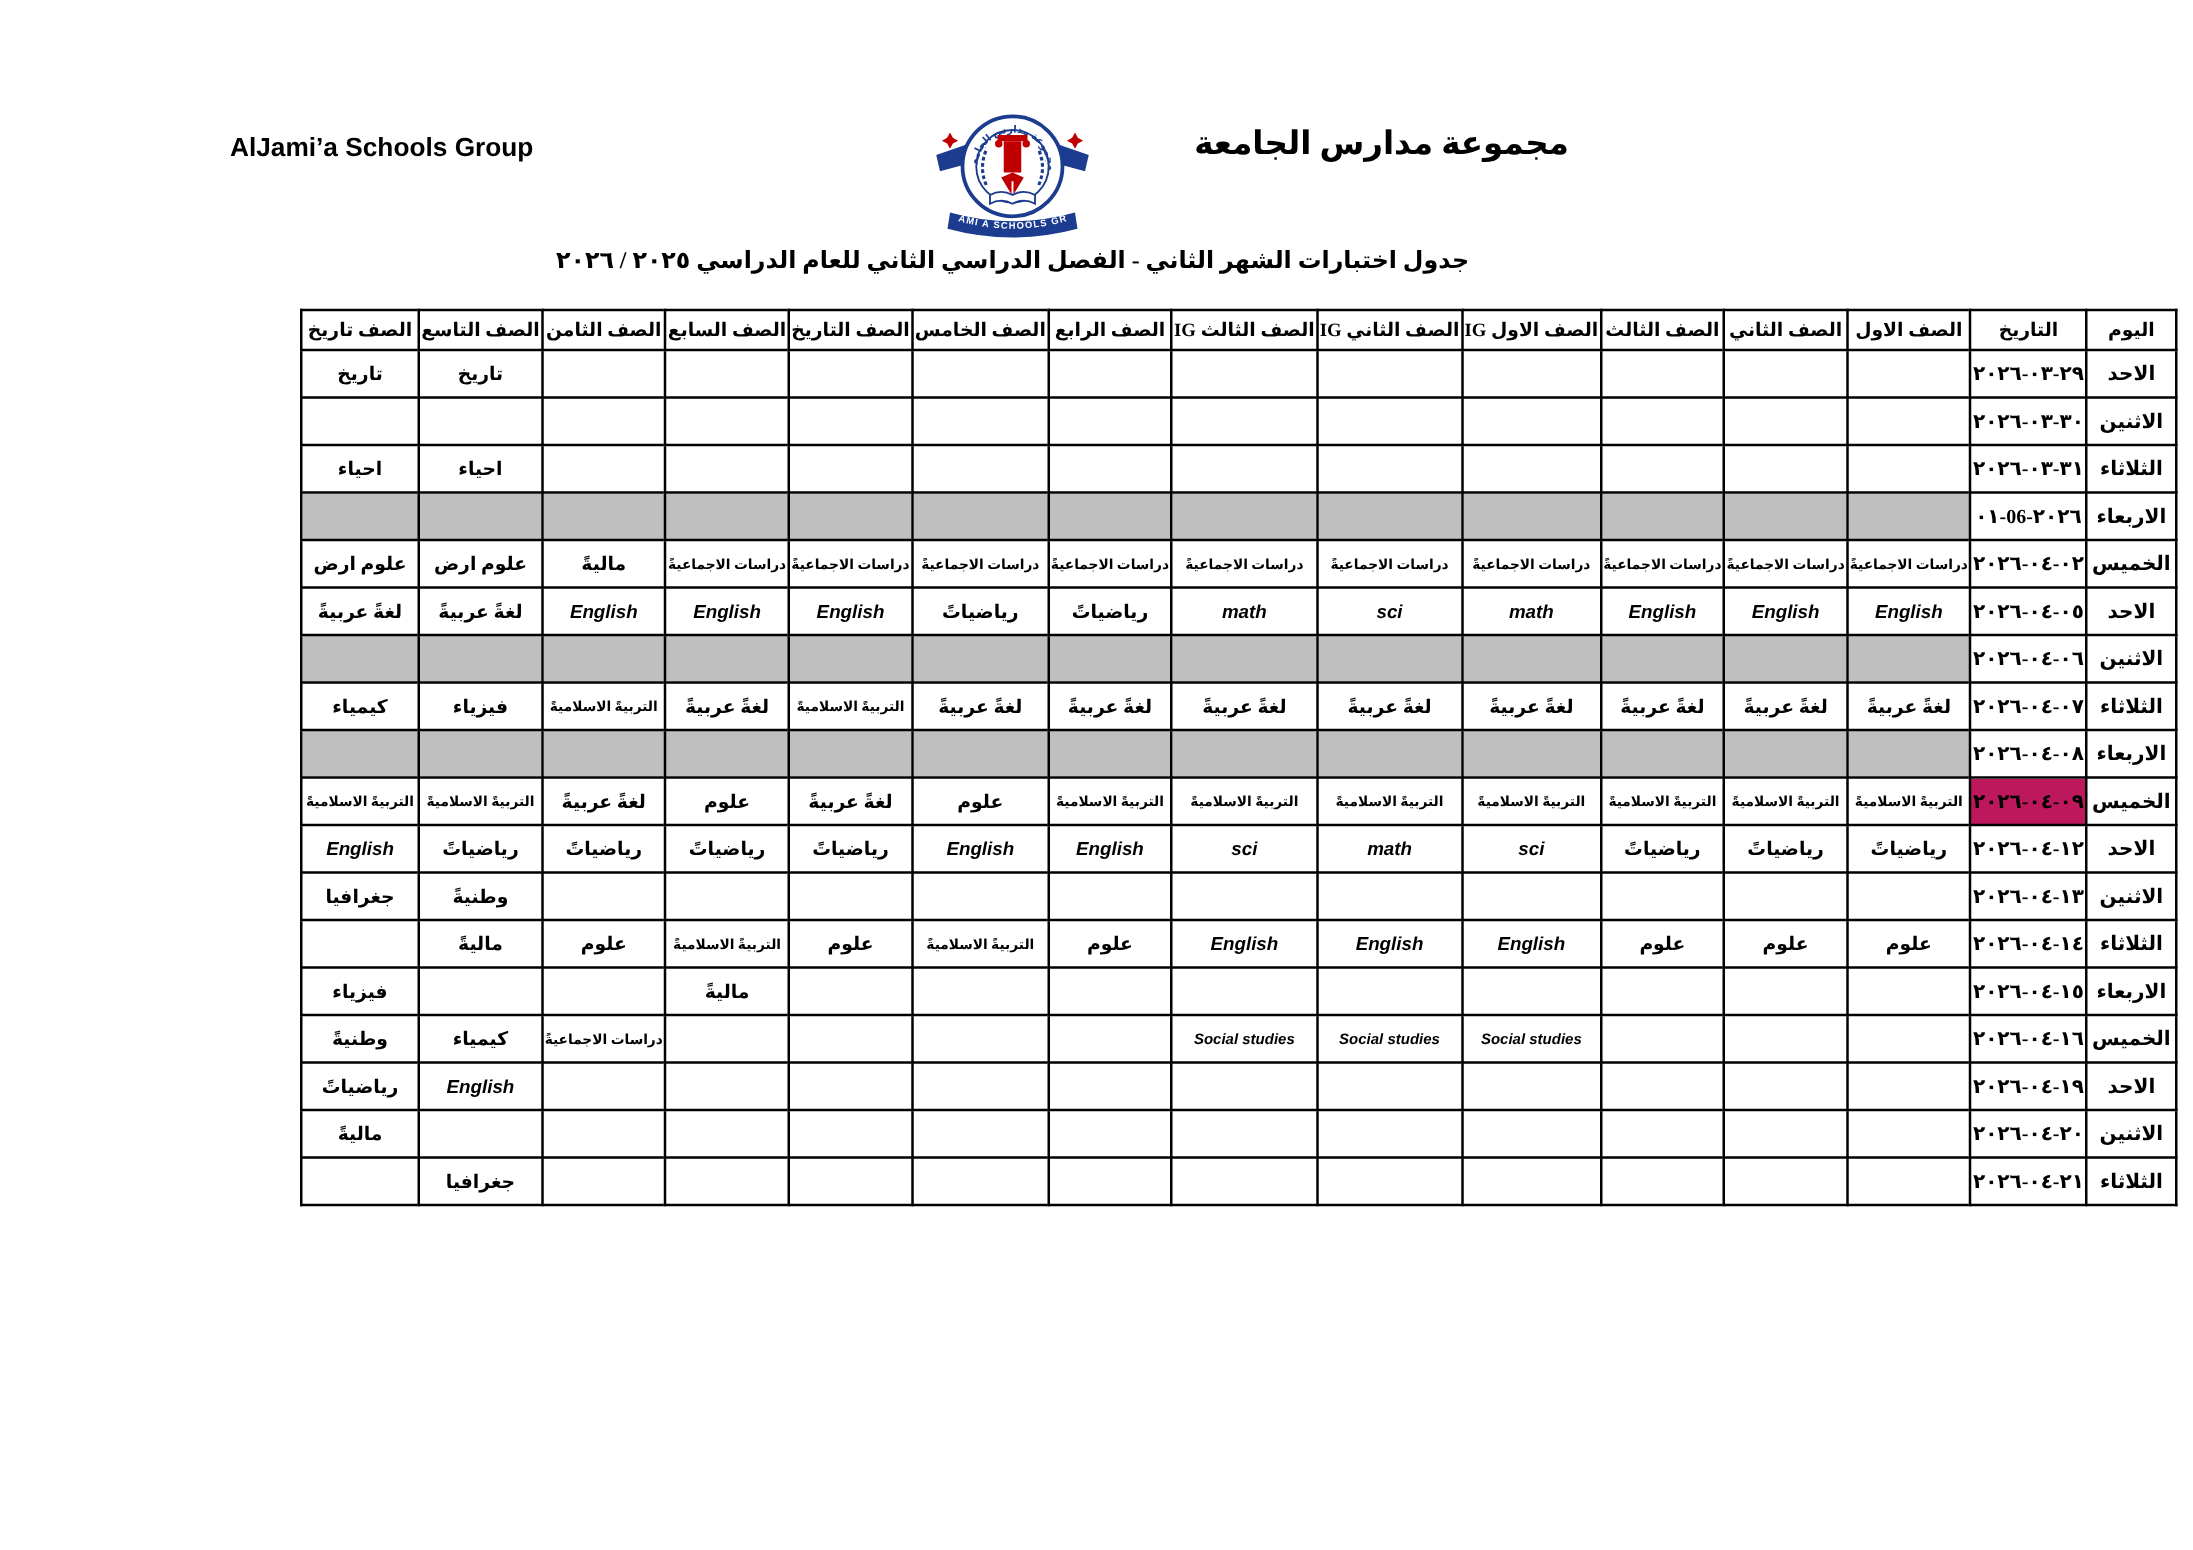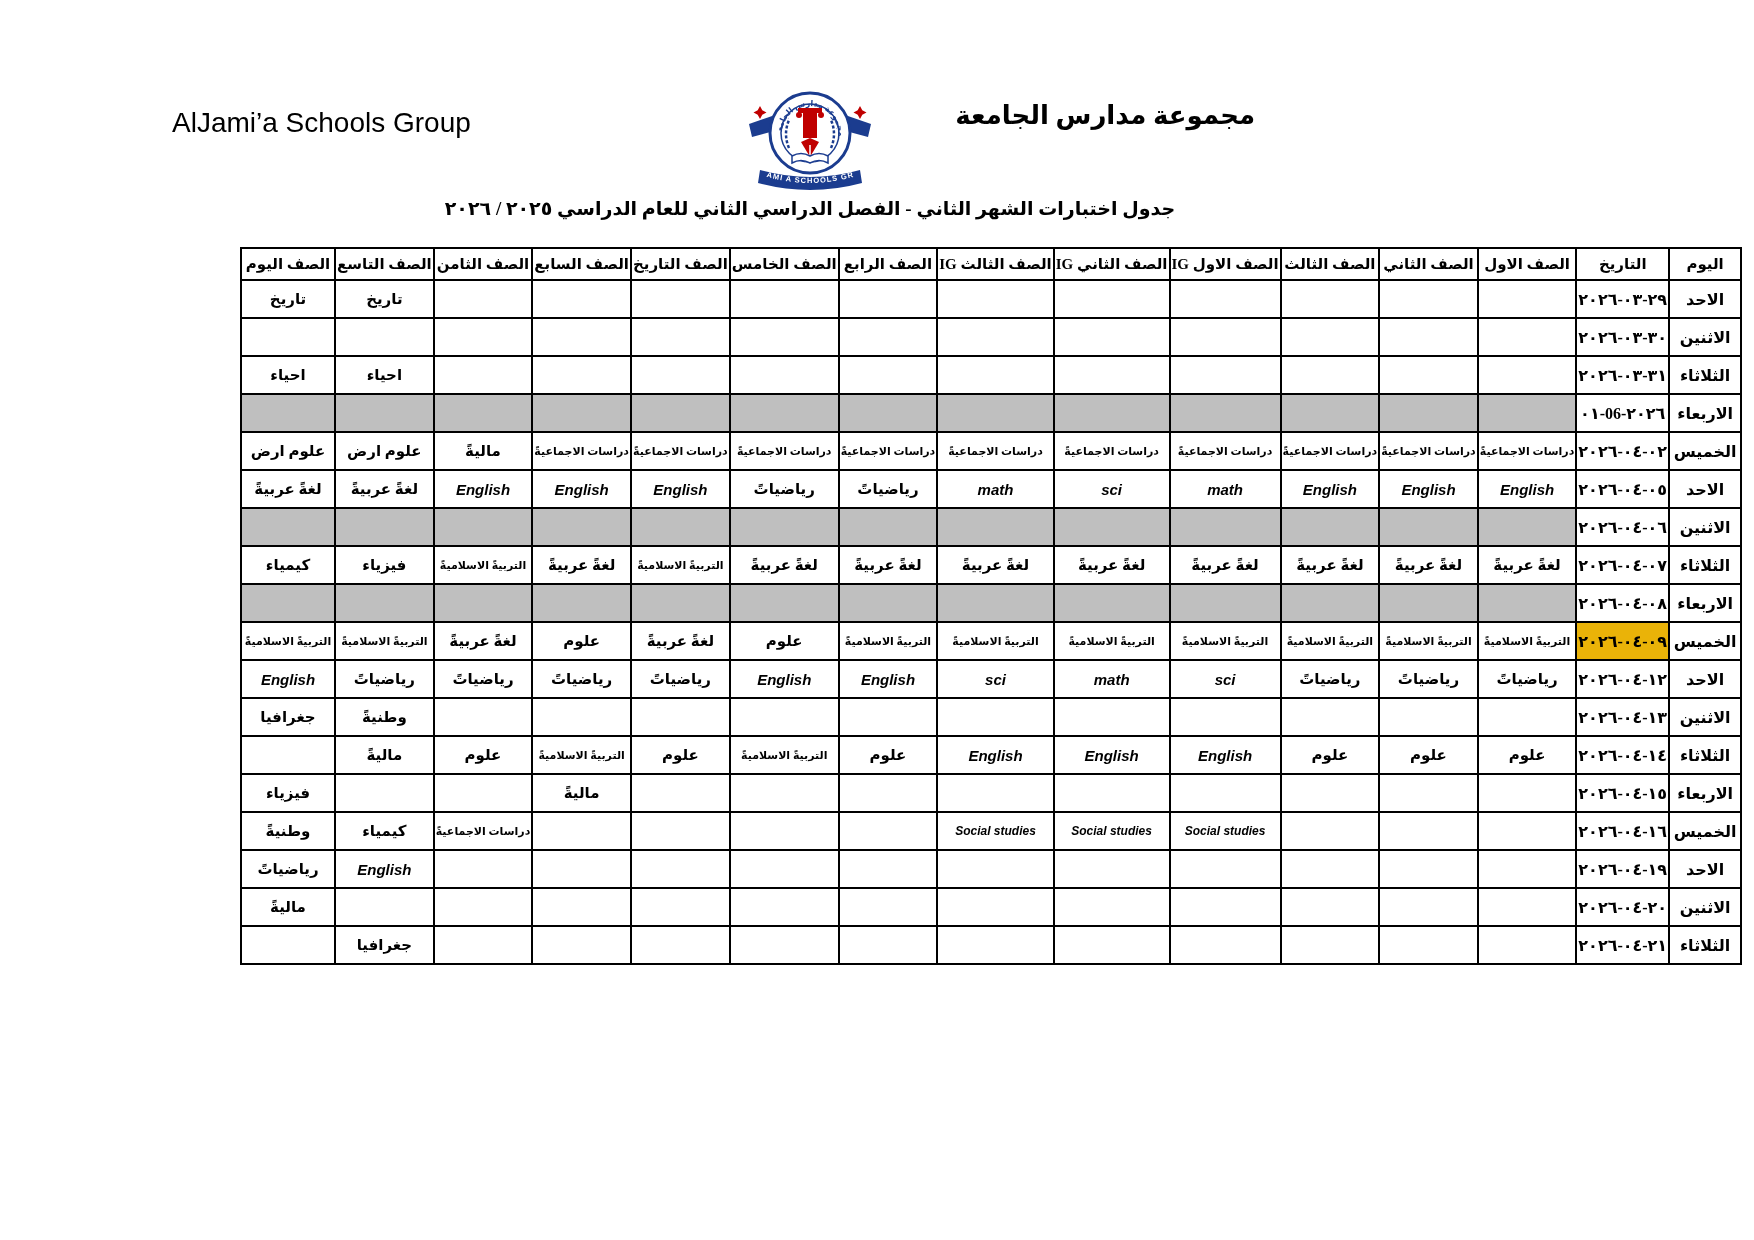--- a/index.html
+++ b/index.html
@@ -6,21 +6,21 @@
   body{
     width:1754px;height:1240px;position:relative;background:#ffffff;color:#000;
     font-family:"Liberation Serif","DejaVu Sans",serif;
     overflow:hidden;
   }
   .school-ar{
     position:absolute;top:100px;right:499px;font-size:26px;font-weight:bold;
     direction:rtl;white-space:nowrap;
   }
   .school-en{
-    position:absolute;top:107px;left:172px;font-size:28px;font-weight:normal;
+    position:absolute;top:107px;left:184px;font-size:21px;font-weight:bold;
     font-family:"Liberation Sans","DejaVu Sans",sans-serif;white-space:nowrap;
   }
   .logo{position:absolute;left:743px;top:84px;}
   .doc-title{
     position:absolute;top:197px;left:240px;width:1140px;text-align:center;
     font-size:19px;font-weight:bold;direction:rtl;white-space:nowrap;
   }
   .tablewrap{position:absolute;left:240px;top:247px;}
   table{border-collapse:collapse;table-layout:fixed;direction:rtl;}
   th,td{
@@ -29,21 +29,21 @@
   }
   th{height:30px;font-size:15px;font-weight:bold;}
   td{height:36px;font-weight:bold;}
   td.day{font-size:16px;}
   td.date{font-size:16px;direction:ltr;letter-spacing:0.5px;margin-top:11px;}
   td.cell{font-size:15px;}
   td.cell.small{font-size:11px;}
   td.cell.latin{font-family:"Liberation Sans","DejaVu Sans",sans-serif;font-size:15px;font-style:italic;}
   td.cell.latin.small{font-size:12px;}
   tr.shaded td.cell{background:#bfbfbf;}
-  td.date.hl{background:#eab308;}
+  td.date.hl{background:#be185d;}
 </style>
 </head>
 <body>
 
 <div class="school-ar">مجموعة مدارس الجامعة</div>
 <div class="school-en">AlJami’a Schools Group</div>
 
 <svg class="logo" width="134" height="116" viewBox="0 0 134 116">
   <defs>
     <path id="arcTop" d="M 39,50 A 28 28 0 0 1 95,50"></path>
@@ -113,21 +113,21 @@
           <th>الصف الثالث</th>
           <th>الصف الاول IG</th>
           <th>الصف الثاني IG</th>
           <th>الصف الثالث IG</th>
           <th>الصف الرابع</th>
           <th>الصف الخامس</th>
           <th>الصف التاريخ</th>
           <th>الصف السابع</th>
           <th>الصف الثامن</th>
           <th>الصف التاسع</th>
-          <th>الصف اليوم</th>
+          <th>الصف تاريخ</th>
         </tr>
       </thead>
     <tbody>
         <tr>
           <td class="day">الاحد</td>
           <td class="date">٢٩-٠٣-٢٠٢٦</td>
           <td class="cell"></td>
           <td class="cell"></td>
           <td class="cell"></td>
           <td class="cell"></td>

